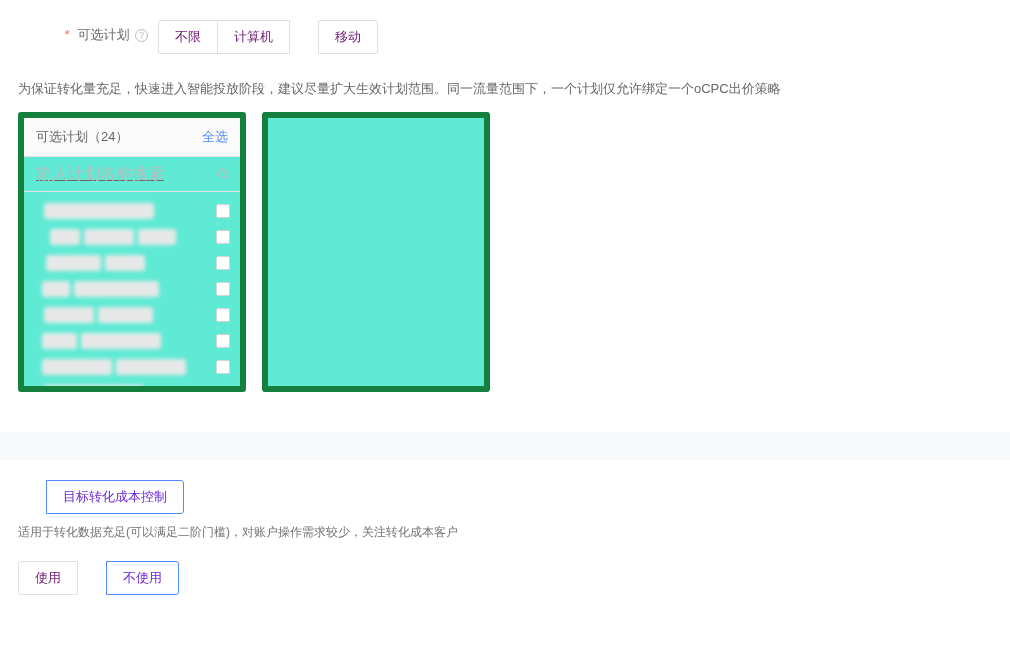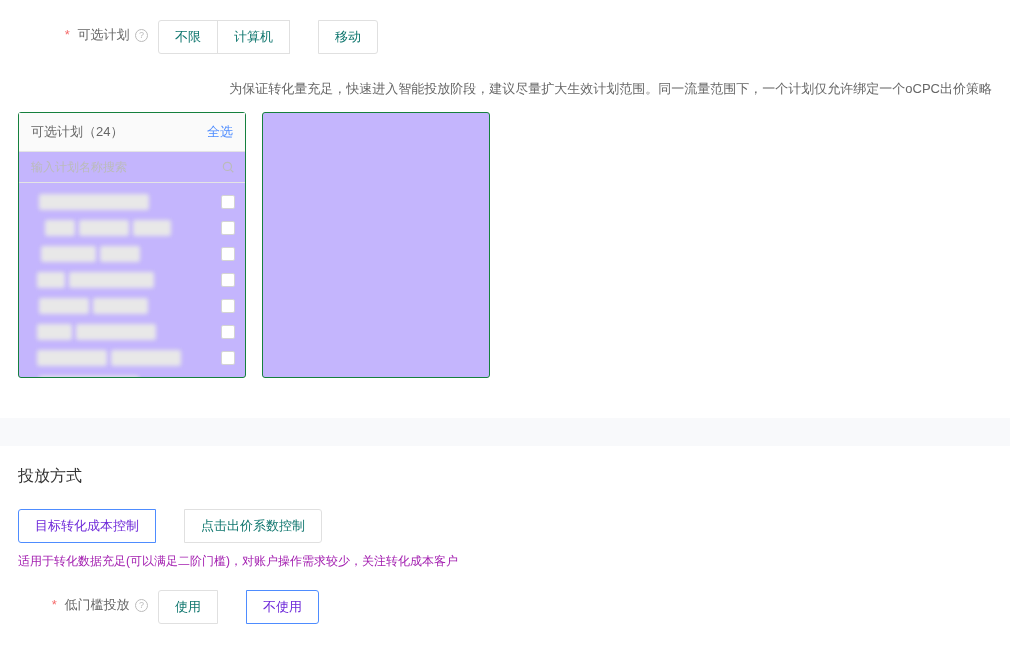--- a/index.html
+++ b/index.html
@@ -58,21 +58,21 @@
     .form-content {
       flex: 1;
     }
     .radio-group {
       display: flex;
     }
     .radio-btn {
       border: 1px solid #e0e0e0;
       padding: 7px 16px;
       font-size: 13px;
-      color: #0f766e;
+      color: #701a75;
       background: #fff;
       cursor: pointer;
       margin-left: -1px;
     }
     .radio-btn:first-child {
       margin-left: 0;
       border-radius: 3px 0 0 3px;
     }
     .radio-btn:last-child {
       border-radius: 0 3px 3px 0;
@@ -82,31 +82,30 @@
       border-color: #4e8cff;
       color: #6d28d9;
       z-index: 1;
       position: relative;
     }
     .hint-text {
       font-size: 13px;
       color: #666;
       padding-top: 6px;
       margin-bottom: 14px;
-      text-align: right;
     }
     .dual-panel {
       display: flex;
       gap: 16px;
     }
     .panel {
       width: 228px;
-      border: 1px solid #15803d;
+      border: 6px solid #15803d;
       border-radius: 3px;
-      background: #c4b5fd;
+      background: #5eead4;
     }
     .panel-header {
       display: flex;
       justify-content: space-between;
       align-items: center;
       padding: 10px 12px;
       background: #fafafa;
       border-bottom: 1px solid #e4e4e4;
       font-size: 13px;
       color: #666;
@@ -117,24 +116,25 @@
       font-size: 13px;
     }
     .search-box {
       position: relative;
       border-bottom: 1px solid #e4e4e4;
     }
     .search-input {
       width: 100%;
       border: none;
       padding: 8px 30px 8px 12px;
-      font-size: 12px;
+      font-size: 16px;
       color: #666;
       outline: none;
       background: transparent;
+      text-decoration: underline;
     }
     .search-input::placeholder {
       color: #bbb;
     }
     .search-icon {
       position: absolute;
       right: 10px;
       top: 50%;
       transform: translateY(-50%);
       width: 14px;
@@ -179,21 +179,21 @@
     }
     .selected-panel-body {
       height: 225px;
     }
     .divider-section {
       height: 28px;
       background: #f8f9fb;
     }
     .sub-hint {
       font-size: 12px;
-      color: #a21caf;
+      color: #737373;
       margin-top: 10px;
     }
   </style>
 </head>
 <body>
 
 <div class="section">
 
   <div class="form-row">
     <div class="form-label">
@@ -288,38 +288,31 @@
           <div class="selected-panel-body"></div>
         </div>
       </div>
     </div>
   </div>
 </div>
 
 <div class="divider-section"></div>
 
 <div class="section">
-  <h2 class="section-title">投放方式</h2>
 
   <div class="form-row">
     <div class="form-content">
       <div class="radio-group">
         <button class="radio-btn selected">目标转化成本控制</button>
-        <button class="radio-btn">点击出价系数控制</button>
       </div>
       <div class="sub-hint">适用于转化数据充足(可以满足二阶门槛)，对账户操作需求较少，关注转化成本客户</div>
     </div>
   </div>
 
   <div class="form-row">
-    <div class="form-label">
-      <span class="required-asterisk">*</span>
-      <span>低门槛投放</span>
-      <span class="help-icon">?</span>
-    </div>
     <div class="form-content">
       <div class="radio-group">
         <button class="radio-btn">使用</button>
         <button class="radio-btn selected">不使用</button>
       </div>
     </div>
   </div>
 </div>
 
 </body></html>

